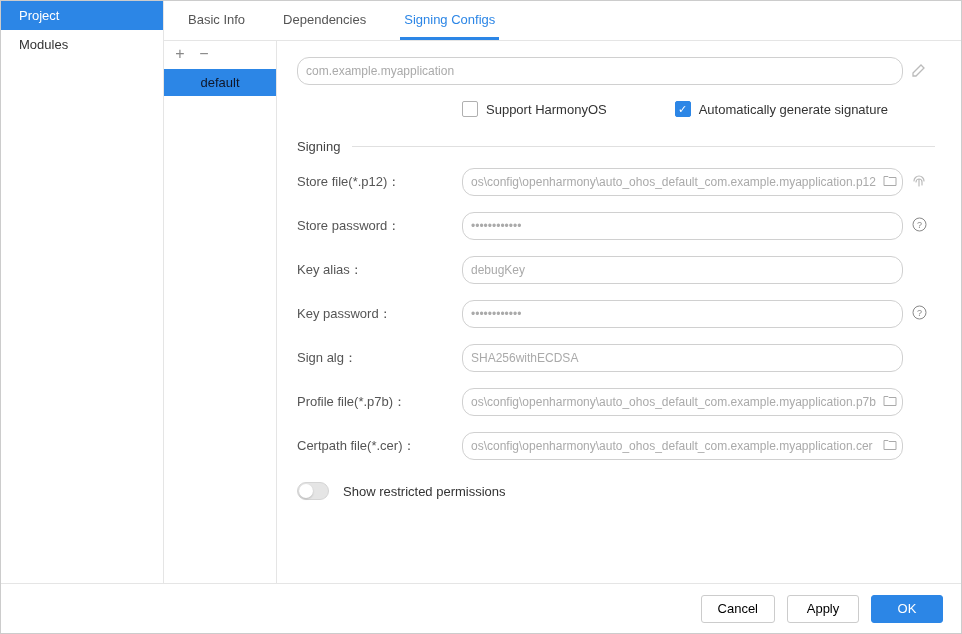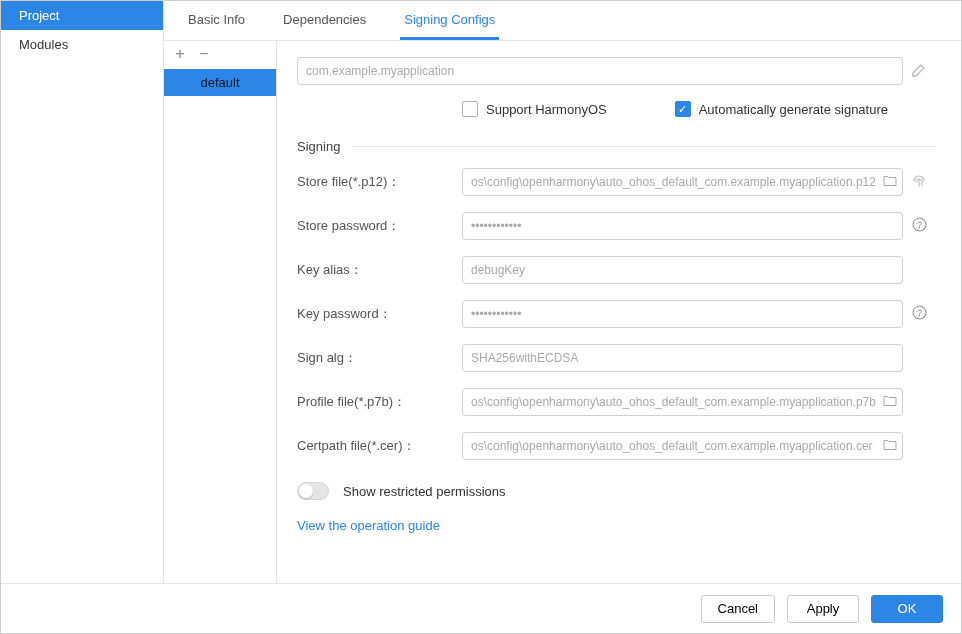--- a/index.html
+++ b/index.html
@@ -23,21 +23,21 @@
   .cfg-btn { width: 16px; height: 16px; cursor: pointer; color: #888; font-size: 16px; line-height: 14px; text-align: center; }
   .cfg-item { padding: 6px 16px; cursor: pointer; text-align: center; font-size: 13px; }
   .cfg-item.active { background: #2c86e6; color: #0f172a; }
   .form-area { flex: 1; padding: 16px 26px 16px 20px; overflow: auto; }
   .form-row { display: flex; align-items: center; margin-bottom: 16px; }
   .form-row.tall { margin-bottom: 22px; }
   .form-label { width: 165px; color: #555; font-size: 13px; }
   .form-field { flex: 1; min-width: 0; }
   .form-trail { width: 32px; display: flex; align-items: center; justify-content: center; }
   input[type=text], input[type=password] {
-    width: 100%; height: 28px; padding: 4px 8px; border: 1px solid #d0d0d0; border-radius: 4px;
+    width: 100%; height: 28px; padding: 4px 8px; border: 1px solid #d0d0d0; border-radius: 12px;
     font-size: 12px; color: #999; background: #fff;
   }
   input[type=text]:disabled, input[type=password]:disabled { background: #fff; color: #aaa; }
   .file-input-wrap { position: relative; }
   .file-input-wrap input { padding-right: 12px; }
   .file-input-wrap .folder-icon { position: absolute; right: 6px; top: 50%; transform: translateY(-50%); color: #aaa; }
   .check-row { display: flex; align-items: center; gap: 68px; }
   .checkbox-ctl { display: flex; align-items: center; gap: 8px; }
   .chk { width: 16px; height: 16px; border: 1px solid #b0b0b0; border-radius: 2px; display:flex; align-items:center; justify-content:center; }
   .chk.checked { background: #2c86e6; border-color: #2c86e6; color: #fff; font-size: 11px; }
@@ -195,21 +195,20 @@
             <div class="form-trail"></div>
           </div>
 
           <div class="toggle-row">
             <div class="toggle">
                 <div class="knob"></div>
               </div>
             <span>Show restricted permissions</span>
           </div>
 
-          <div><span class="link">View the operation guide</span></div>
 
         </div>
       </div>
     </div>
   </div>
 
   <div class="footer">
     <button class="btn"><span>Cancel</span></button>
     <button class="btn"><span>Apply</span></button>
     <button class="btn primary"><span>OK</span></button>

